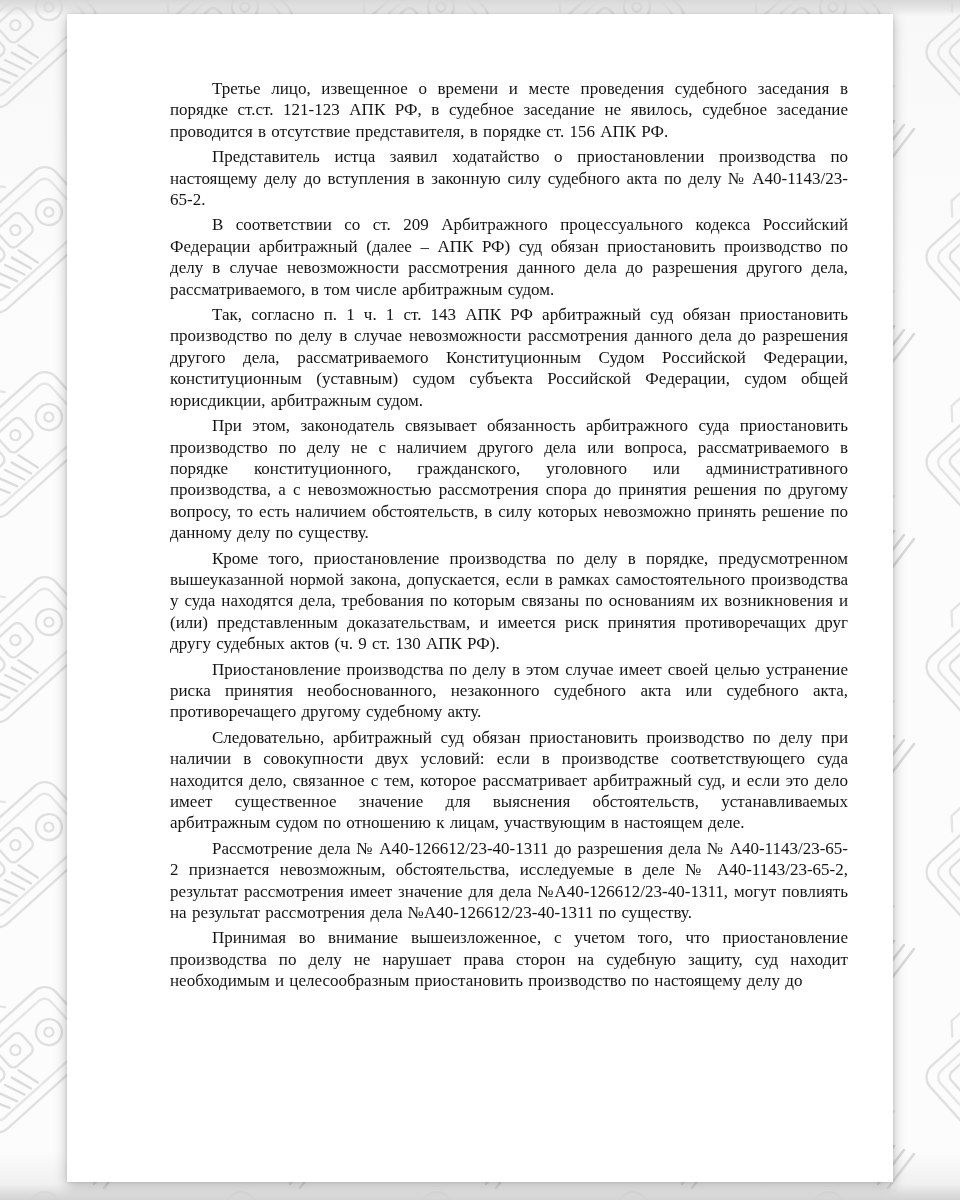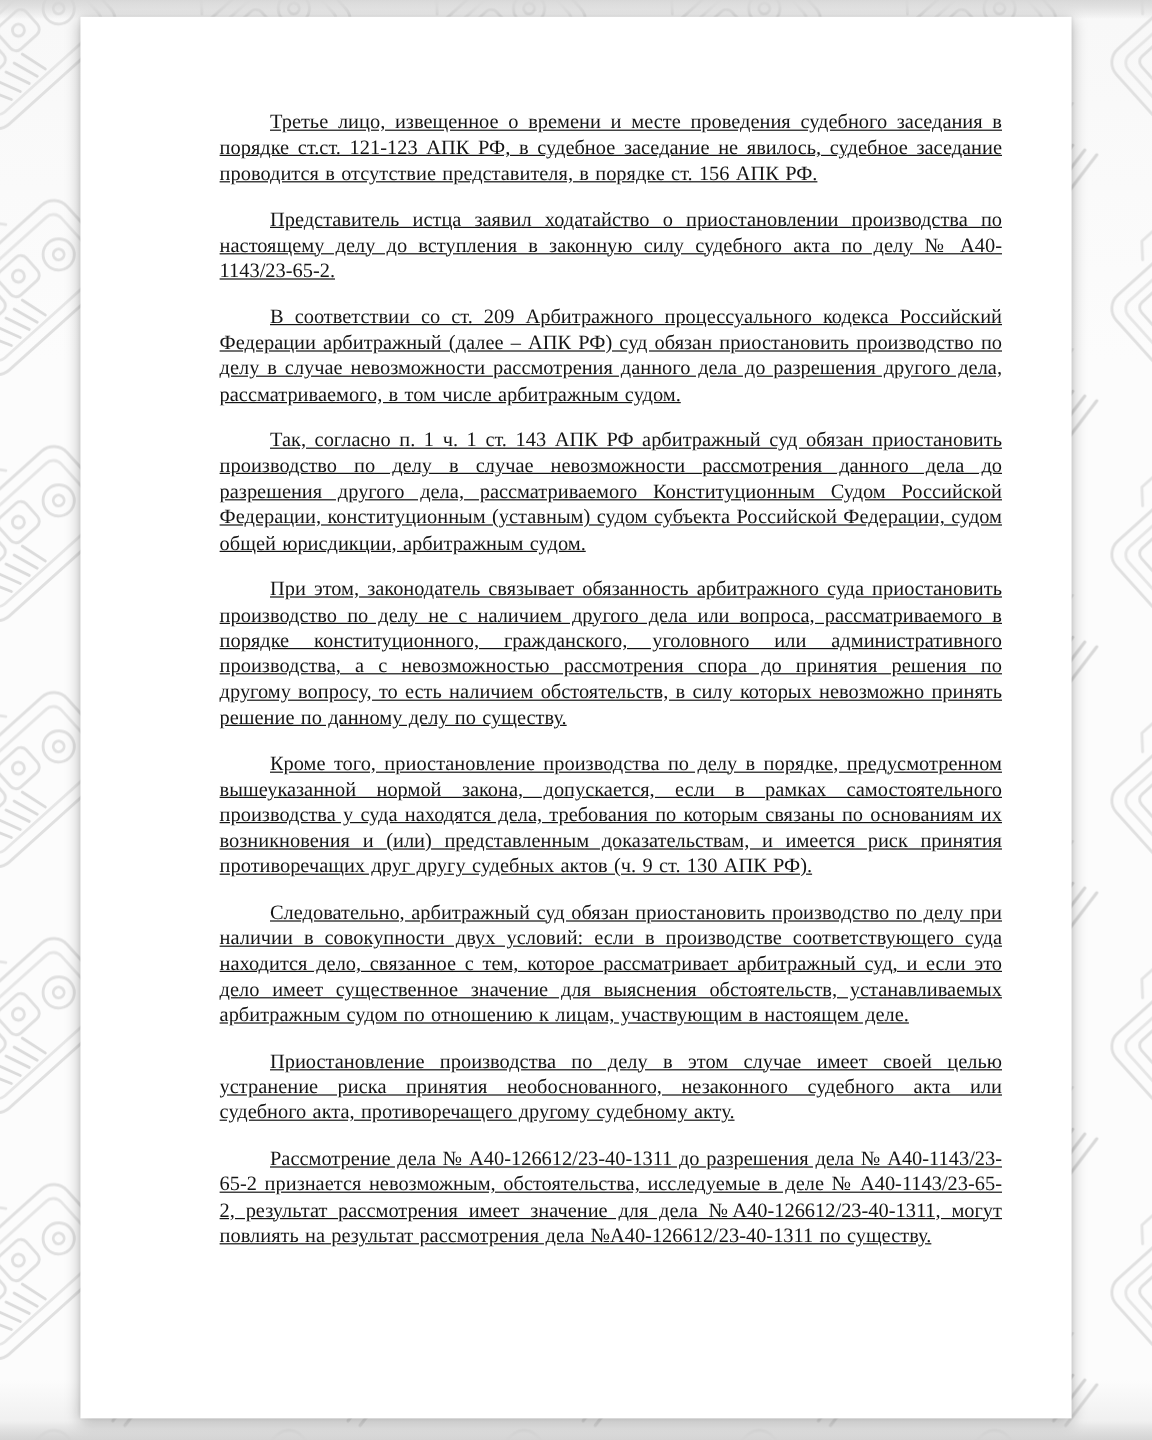--- a/index.html
+++ b/index.html
@@ -40,24 +40,23 @@
     position: absolute;
     left: 99px;
     top: 60px;
     width: 686px;
     color: #141414;
     font-size: 17px;
     line-height: 21.4px;
     text-align: justify;
   }
   .doc-body p {
-    margin: 17px;
+    margin: 4px;
     text-indent: 42px;
     word-spacing: 1px;
-    text-decoration: underline;
   }
 </style>
 </head>
 <body>
 
 <svg class="bg-pattern" width="960" height="1200" xmlns="http://www.w3.org/2000/svg" aria-hidden="true">
   <defs>
     <pattern id="gadgets" width="196" height="205" patternUnits="userSpaceOnUse" patternTransform="translate(-58,-86)">
 
       <g transform="rotate(-42 80 120)" fill="none" stroke="#e0e0e0" stroke-width="2.4" stroke-linecap="round" stroke-linejoin="round">
@@ -91,17 +90,18 @@
 <div class="vignette-bottom"></div>
 
 <div class="paper">
   <div class="doc-body">
     <p>Третье лицо, извещенное о времени и месте проведения судебного заседания в порядке ст.ст. 121-123 АПК РФ, в судебное заседание не явилось, судебное заседание проводится в отсутствие представителя, в порядке ст. 156 АПК РФ.</p>
     <p>Представитель истца заявил ходатайство о приостановлении производства по настоящему делу до вступления в законную силу судебного акта по делу № А40-1143/23-65-2.</p>
     <p>В соответствии со ст. 209 Арбитражного процессуального кодекса Российский Федерации арбитражный (далее – АПК РФ) суд обязан приостановить производство по делу в случае невозможности рассмотрения данного дела до разрешения другого дела, рассматриваемого, в том числе арбитражным судом.</p>
     <p>Так, согласно п. 1 ч. 1 ст. 143 АПК РФ арбитражный суд обязан приостановить производство по делу в случае невозможности рассмотрения данного дела до разрешения другого дела, рассматриваемого Конституционным Судом Российской Федерации, конституционным (уставным) судом субъекта Российской Федерации, судом общей юрисдикции, арбитражным судом.</p>
     <p>При этом, законодатель связывает обязанность арбитражного суда приостановить производство по делу не с наличием другого дела или вопроса, рассматриваемого в порядке конституционного, гражданского, уголовного или административного производства, а с невозможностью рассмотрения спора до принятия решения по другому вопросу, то есть наличием обстоятельств, в силу которых невозможно принять решение по данному делу по существу.</p>
     <p>Кроме того, приостановление производства по делу в порядке, предусмотренном вышеуказанной нормой закона, допускается, если в рамках самостоятельного производства у суда находятся дела, требования по которым связаны по основаниям их возникновения и (или) представленным доказательствам, и имеется риск принятия противоречащих друг другу судебных актов (ч. 9 ст. 130 АПК РФ).</p>
+    <p>Приостановление производства по делу в этом случае имеет своей целью устранение риска принятия необоснованного, незаконного судебного акта или судебного акта, противоречащего другому судебному акту.</p>
     <p>Следовательно, арбитражный суд обязан приостановить производство по делу при наличии в совокупности двух условий: если в производстве соответствующего суда находится дело, связанное с тем, которое рассматривает арбитражный суд, и если это дело имеет существенное значение для выяснения обстоятельств, устанавливаемых арбитражным судом по отношению к лицам, участвующим в настоящем деле.</p>
-    <p>Приостановление производства по делу в этом случае имеет своей целью устранение риска принятия необоснованного, незаконного судебного акта или судебного акта, противоречащего другому судебному акту.</p>
     <p>Рассмотрение дела № А40-126612/23-40-1311 до разрешения дела № А40-1143/23-65-2 признается невозможным, обстоятельства, исследуемые в деле № А40-1143/23-65-2, результат рассмотрения имеет значение для дела №А40-126612/23-40-1311, могут повлиять на результат рассмотрения дела №А40-126612/23-40-1311 по существу.</p>
+    <p>Принимая во внимание вышеизложенное, с учетом того, что приостановление производства по делу не нарушает права сторон на судебную защиту, суд находит необходимым и целесообразным приостановить производство по настоящему делу до</p>
   </div>
 </div>
 
 </body></html>

